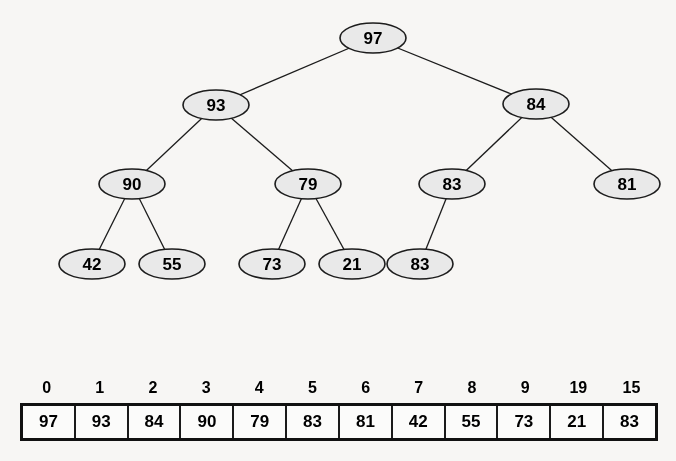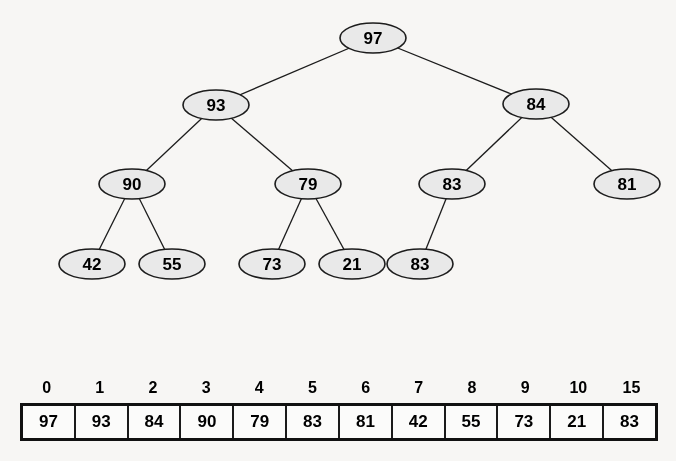--- a/index.html
+++ b/index.html
@@ -151,21 +151,21 @@
     <div class="index-cell">0</div>
     <div class="index-cell">1</div>
     <div class="index-cell">2</div>
     <div class="index-cell">3</div>
     <div class="index-cell">4</div>
     <div class="index-cell">5</div>
     <div class="index-cell">6</div>
     <div class="index-cell">7</div>
     <div class="index-cell">8</div>
     <div class="index-cell">9</div>
-    <div class="index-cell">10</div>
+    <div class="index-cell">19</div>
     <div class="index-cell">15</div>
   </div>
 
   <div class="array-box">
     <div class="array-cell">97</div>
     <div class="array-cell">93</div>
     <div class="array-cell">84</div>
     <div class="array-cell">90</div>
     <div class="array-cell">79</div>
     <div class="array-cell">83</div>

